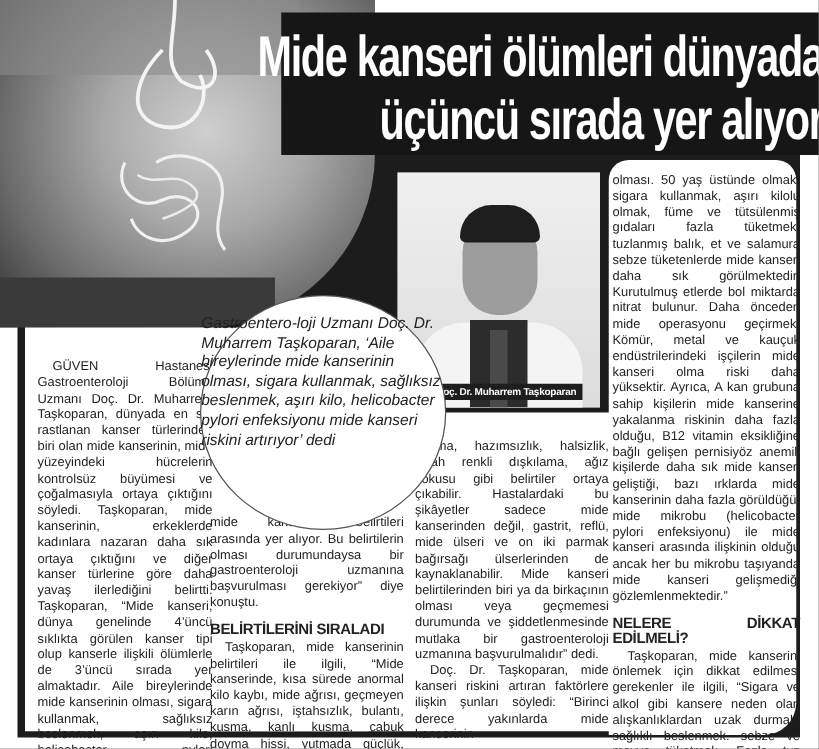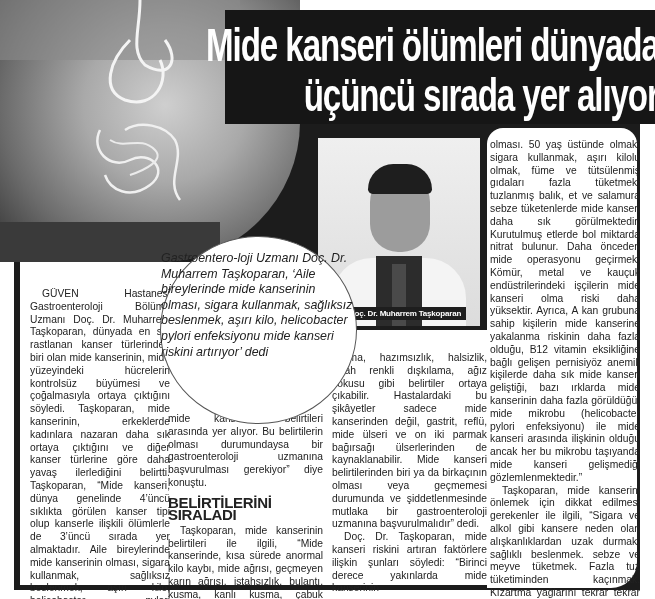--- a/index.html
+++ b/index.html
@@ -21,21 +21,21 @@
   .panel-mid  { left:162px; top:330px; width:330px; height:255px; border-radius:0; }
   .panel-right{ left:487px; top:128px; width:150px; height:460px; border-radius:16px 16px 26px 0; }
   .text { position:absolute; font-size:10.3px; line-height:12.8px; color:#222; text-align:justify; }
   .col1 { left:30px; top:288px; width:140px; }
   .col2 { left:168px; top:413px; width:155px; }
   .col3 { left:332px; top:352px; width:155px; }
   .col4 { left:490px; top:139px; width:150px; }
   .text p { margin:0; text-indent:12px; }
   .text p.noindent { text-indent:0; }
   .lead { font-weight:normal; }
-  .subhead { font-weight:bold; font-size:15px; letter-spacing:-0.3px; margin:7px 0 4px 0; line-height:12px; }
+  .subhead { font-weight:bold; font-size:12px; letter-spacing:-0.3px; margin:7px 0 4px 0; line-height:12px; }
   .quote-circle { position:absolute; left:160px; top:236px; width:195px; height:186px; border-radius:50%;
          background:#fff; border:1px solid #555; z-index:3; }
   .quote-text { position:absolute; left:0; top:14px; width:195px; text-align:left; font-style:italic;
          font-size:12.4px; line-height:15.6px; color:#222; }
   .portrait { position:absolute; left:318px; top:138px; width:162px; height:188px; background:#e6e6e6; z-index:2; overflow:hidden; }
   .portrait .bg { position:absolute; inset:0; background:linear-gradient(#efefef,#dcdcdc); }
   .portrait .coat { position:absolute; left:14px; top:120px; width:134px; height:70px; background:#f4f4f4; border-radius:40px 40px 0 0; }
   .portrait .shirt { position:absolute; left:58px; top:118px; width:46px; height:70px; background:#2c2c2c; }
   .portrait .tie { position:absolute; left:74px; top:126px; width:14px; height:62px; background:#4a4a4a; }
   .portrait .face { position:absolute; left:52px; top:34px; width:60px; height:80px; background:#9c9c9c; border-radius:30px 30px 28px 28px; }
@@ -94,14 +94,15 @@
   <p>Taşkoparan, mide kanserinin belirtileri ile ilgili, “Mide kanserinde, kısa sürede anormal kilo kaybı, mide ağrısı, geçmeyen karın ağrısı, iştahsızlık, bulantı, kusma, kanlı kusma, çabuk doyma hissi, yutmada güçlük, midede ekşime,</p>
 </div>
 
 <div class="text col3">
   <p class="noindent">yanma, hazımsızlık, halsizlik, siyah renkli dışkılama, ağız kokusu gibi belirtiler ortaya çıkabilir. Hastalardaki bu şikâyetler sadece mide kanserinden değil, gastrit, reflü, mide ülseri ve on iki parmak bağırsağı ülserlerinden de kaynaklanabilir. Mide kanseri belirtilerinden biri ya da birkaçının olması veya geçmemesi durumunda ve şiddetlenmesinde mutlaka bir gastroenteroloji uzmanına başvurulmalıdır” dedi.</p>
   <p>Doç. Dr. Taşkoparan, mide kanseri riskini artıran faktörlere ilişkin şunları söyledi: “Birinci derece yakınlarda mide kanserinin</p>
 </div>
 
 <div class="text col4">
   <p class="noindent">olması. 50 yaş üstünde olmak, sigara kullanmak, aşırı kilolu olmak, füme ve tütsülenmiş gıdaları fazla tüketmek. tuzlanmış balık, et ve salamura sebze tüketenlerde mide kanseri daha sık görülmektedir. Kurutulmuş etlerde bol miktarda nitrat bulunur. Daha önceden mide operasyonu geçirmek. Kömür, metal ve kauçuk endüstrilerindeki işçilerin mide kanseri olma riski daha yüksektir. Ayrıca, A kan grubuna sahip kişilerin mide kanserine yakalanma riskinin daha fazla olduğu, B12 vitamin eksikliğine bağlı gelişen pernisiyöz anemili kişilerde daha sık mide kanseri geliştiği, bazı ırklarda mide kanserinin daha fazla görüldüğü, mide mikrobu (helicobacter pylori enfeksiyonu) ile mide kanseri arasında ilişkinin olduğu ancak her bu mikrobu taşıyanda mide kanseri gelişmediği gözlemlenmektedir.”</p>
+  <div class="subhead">NELERE DİKKAT EDİLMELİ?</div>
   <p>Taşkoparan, mide kanserini önlemek için dikkat edilmesi gerekenler ile ilgili, “Sigara ve alkol gibi kansere neden olan alışkanlıklardan uzak durmak. sağlıklı beslenmek. sebze ve meyve tüketmek. Fazla tuz tüketiminden kaçınmak. Kızartma yağlarını tekrar tekrar kullanmamak, mide mikrobu (helicobakter pylori) varsa antibiyotik tedavisi almak” ifadelerini kullandı. DHA</p>
 </div>
 
 </body></html>

